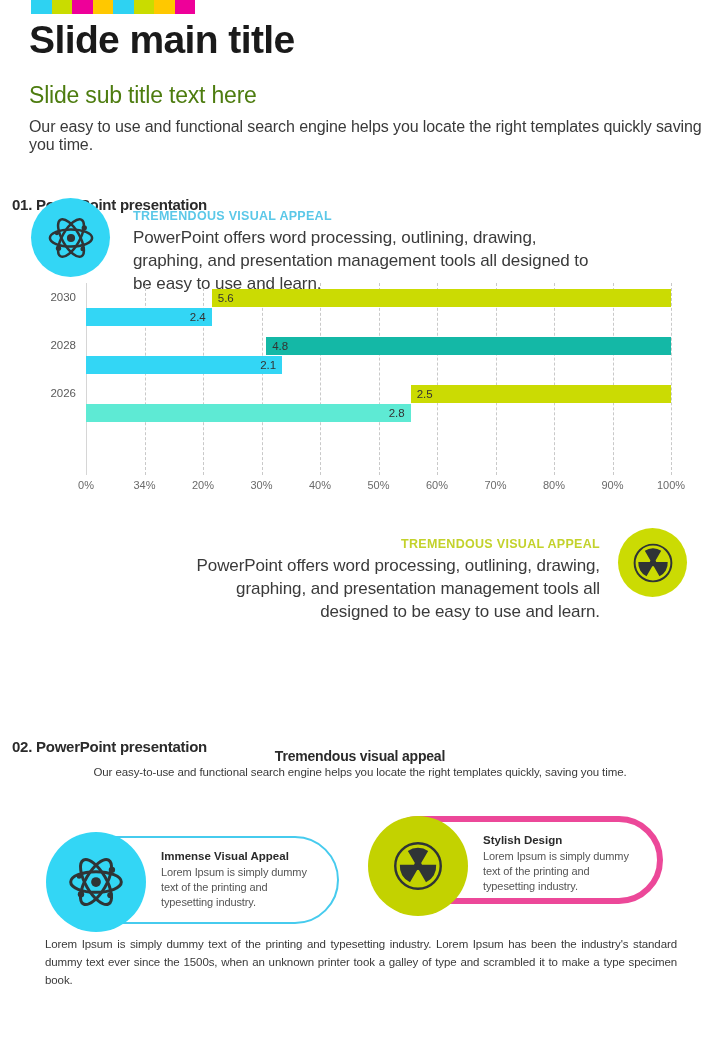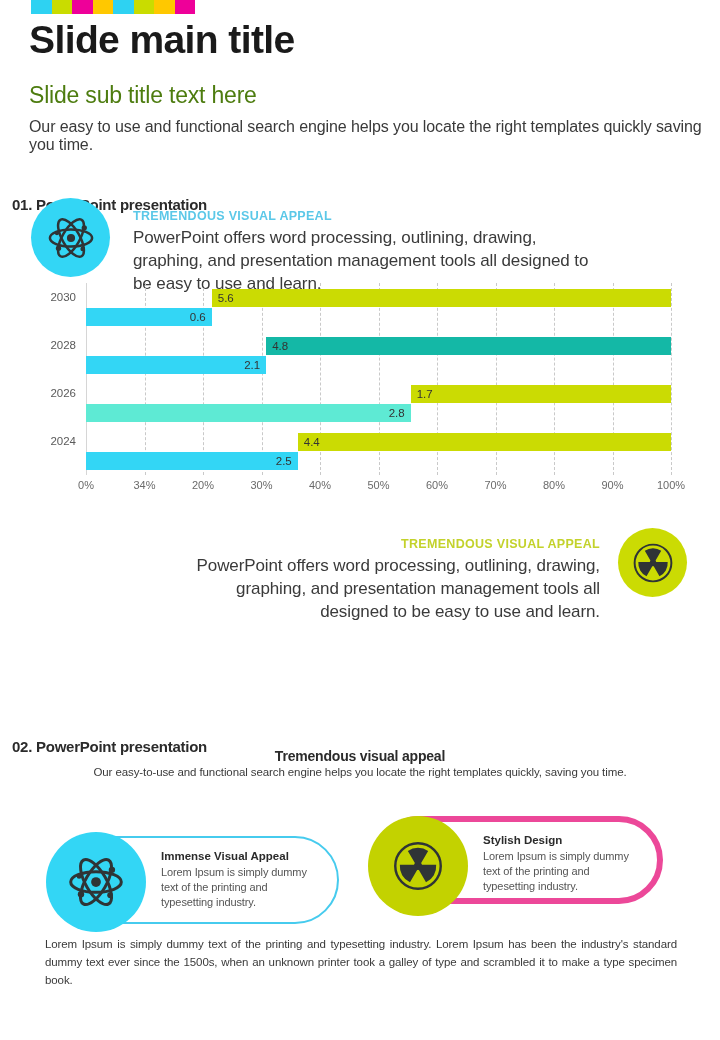--- a/index.html
+++ b/index.html
@@ -173,48 +173,39 @@
         <div class="gridline" style="left: 90%;"></div>
         <div class="xtick" style="left: 90%;">90%</div>
         <div class="gridline" style="left: 100%;"></div>
         <div class="xtick" style="left: 100%;">100%</div>
         <div class="cat-group" style="top: 0px; height: 48px;">
           <div class="ytick" style="top: 8px;">2030</div>
           <div class="bar green" style="background: rgb(203, 219, 3); left: 21.5%; width: 78.5%; top: 6px;">
             <span class="blabel">5.6</span>
           </div>
           <div class="bar cyan" style="background: rgb(51, 214, 245); left: 0%; width: 21.5%; top: 25px;">
-            <span class="blabel">0.6</span>
+            <span class="blabel">2.4</span>
           </div>
         </div>
         <div class="cat-group" style="top: 48px; height: 48px;">
           <div class="ytick" style="top: 8px;">2028</div>
           <div class="bar green" style="background: #14b8a6; left: 30.8%; width: 69.2%; top: 6px;">
             <span class="blabel">4.8</span>
           </div>
-          <div class="bar cyan" style="background: rgb(51, 214, 245); left: 0%; width: 30.8%; top: 25px;">
+          <div class="bar cyan" style="background: rgb(51, 214, 245); left: 0%; width: 30.8%; top: 25px; padding-left: 16px;">
             <span class="blabel">2.1</span>
           </div>
         </div>
         <div class="cat-group" style="top: 96px; height: 48px;">
           <div class="ytick" style="top: 8px;">2026</div>
           <div class="bar green" style="background: rgb(203, 219, 3); left: 55.5%; width: 44.5%; top: 6px;">
-            <span class="blabel">1.7</span>
+            <span class="blabel">2.5</span>
           </div>
           <div class="bar cyan" style="background: #5eead4; left: 0%; width: 55.5%; top: 25px;">
             <span class="blabel">2.8</span>
-          </div>
-        </div>
-        <div class="cat-group" style="top: 144px; height: 48px;">
-          <div class="ytick" style="top: 8px;">2024</div>
-          <div class="bar green" style="background: rgb(203, 219, 3); left: 36.2%; width: 63.8%; top: 6px;">
-            <span class="blabel">4.4</span>
-          </div>
-          <div class="bar cyan" style="background: rgb(51, 214, 245); left: 0%; width: 36.2%; top: 25px;">
-            <span class="blabel">2.5</span>
           </div>
         </div>
       </div>
   </div>
 
   <div class="feature" id="feature2">
     <div class="ftext">
       <div class="feat-title">TREMENDOUS VISUAL APPEAL</div>
       <div class="feat-body">PowerPoint offers word processing, outlining, drawing, graphing, and presentation management tools all designed to be easy to use and learn.</div>
     </div>

